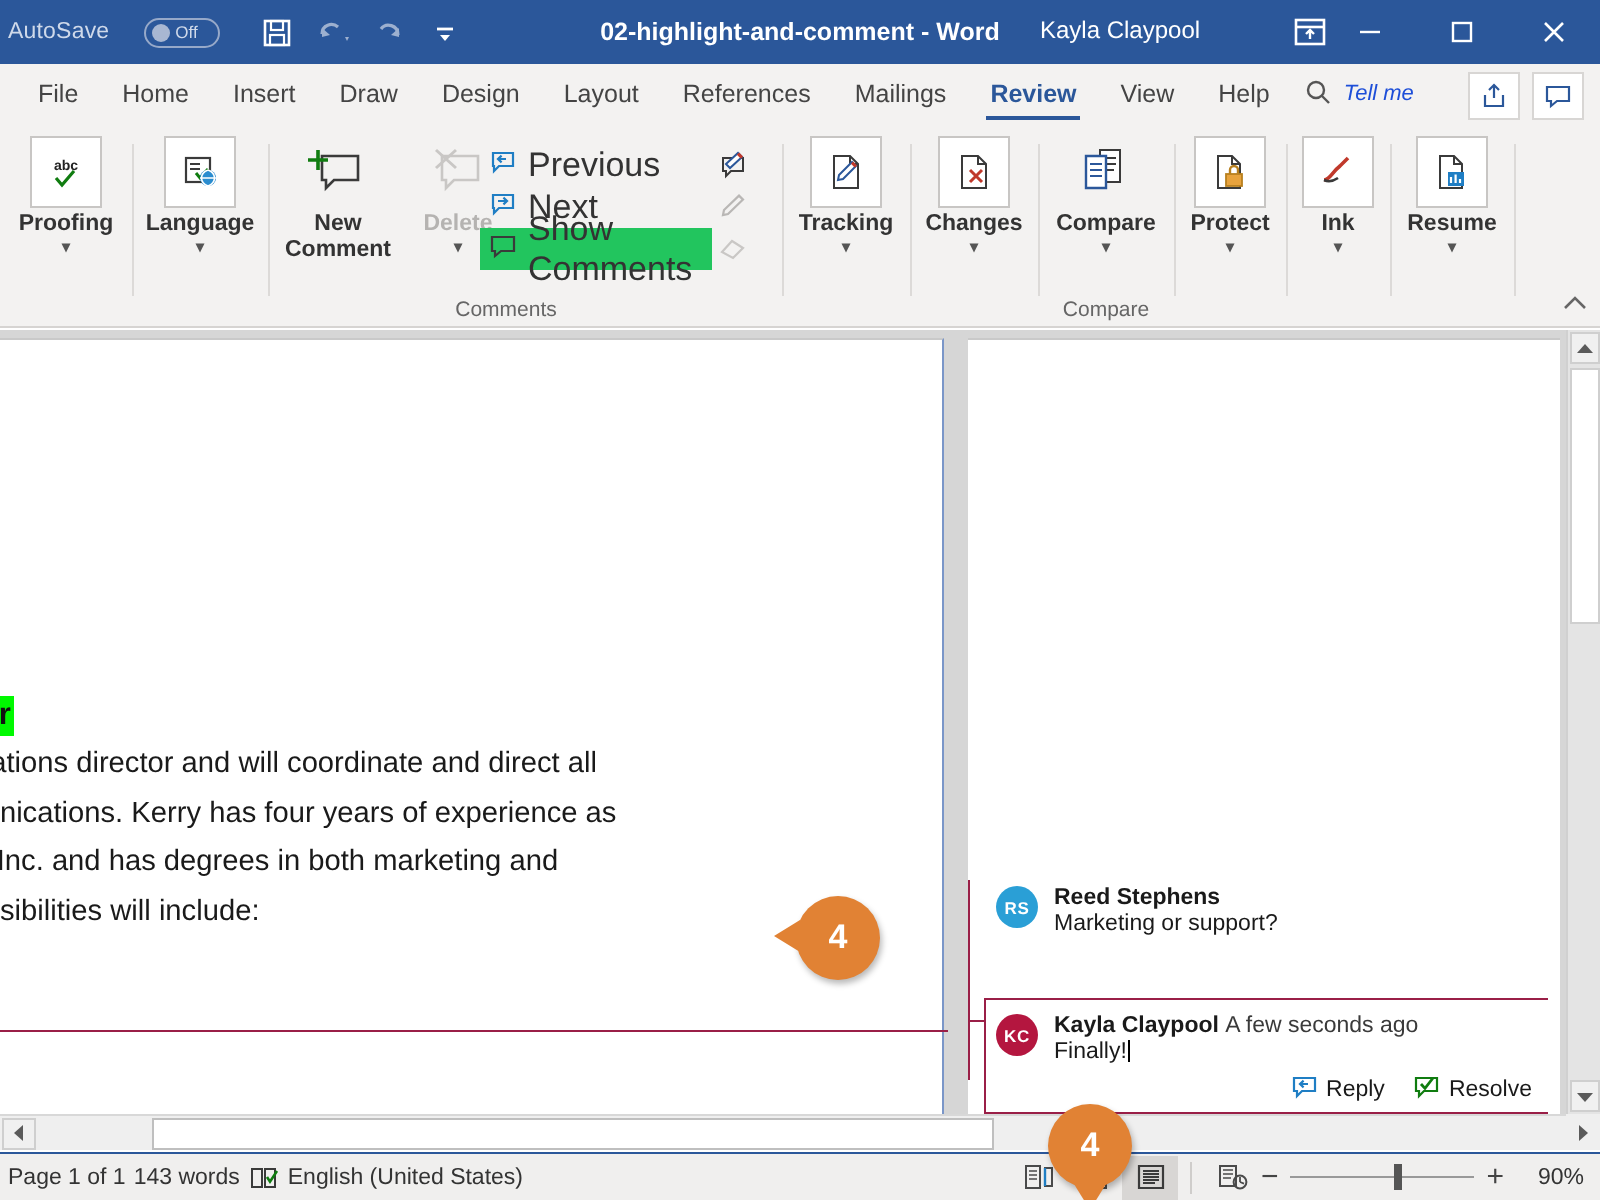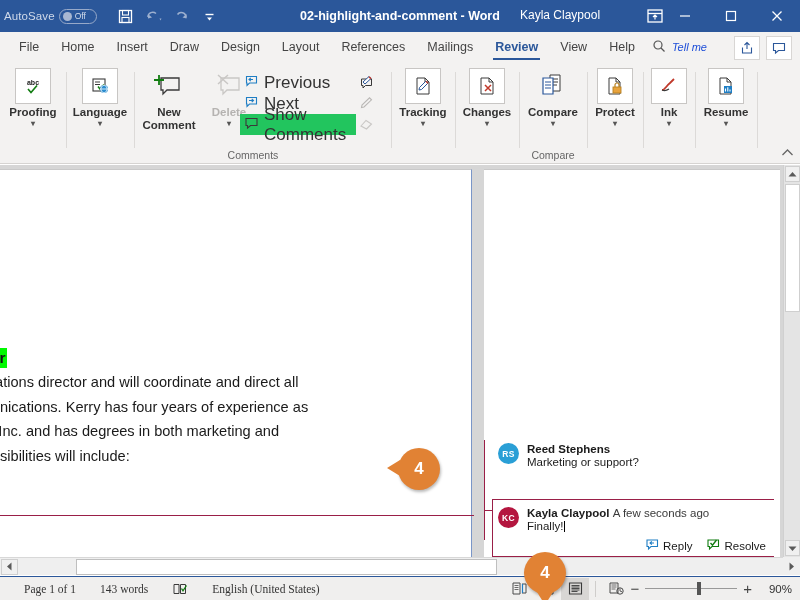--- a/index.html
+++ b/index.html
@@ -15,21 +15,21 @@
   .titlebar {
     position: absolute; top: 0; left: 0; width: 800px; height: 32px;
     background: #2b579a; color: #fff;
     display: flex; align-items: center;
   }
   .tb-autosave {
     font-size: 11.5px; color: #cfd9ea; margin-left: 4px; letter-spacing: .1px;
   }
   .tb-toggle {
     width: 38px; height: 15px; border: 1px solid #97a9c9; border-radius: 9px;
-    margin-left: 4px; display: flex; align-items: center; position: relative;
+    margin-left: 17px; display: flex; align-items: center; position: relative;
   }
   .tb-toggle .knob {
     width: 9px; height: 9px; border-radius: 50%; background: #a8b7d2; margin-left: 3px;
   }
   .tb-toggle .offtxt {
     font-size: 8.5px; color: #cfd9ea; margin-left: 3px; line-height: 1;
   }
   .qat { display: flex; align-items: center; margin-left: 16px; gap: 2px; }
   .qat-btn {
     width: 26px; height: 26px; display: flex; align-items: center; justify-content: center;
@@ -202,21 +202,21 @@
     position: absolute; right: 0; bottom: 0; width: 17px; height: 18px; background: #efefef;
     display: flex; align-items: center; justify-content: center;
   }
 
   
   .statusbar {
     position: absolute; bottom: 0; left: 0; width: 800px; height: 24px;
     background: #f0efee; border-top: 1px solid #2b579a;
     display: flex; align-items: center; font-size: 11.5px; color: #333;
   }
-  .sb-item { margin-left: 24px; display: flex; align-items: center; gap: 5px; font-family: Liberation Serif, serif; }
+  .sb-item { margin-left: 4px; display: flex; align-items: center; gap: 5px; }
   .sb-right {
     position: absolute; right: 8px; display: flex; align-items: center; gap: 0;
   }
   .viewbtn {
     width: 28px; height: 22px; display: flex; align-items: center; justify-content: center;
   }
   .viewbtn.active { background: #d8d6d4; }
   .zoomsep { width: 1px; height: 16px; background: #cfcdcb; margin: 0 6px; }
   .zslider { display: flex; align-items: center; gap: 6px; }
   .ztrack { width: 92px; height: 1px; background: #999; position: relative; }

